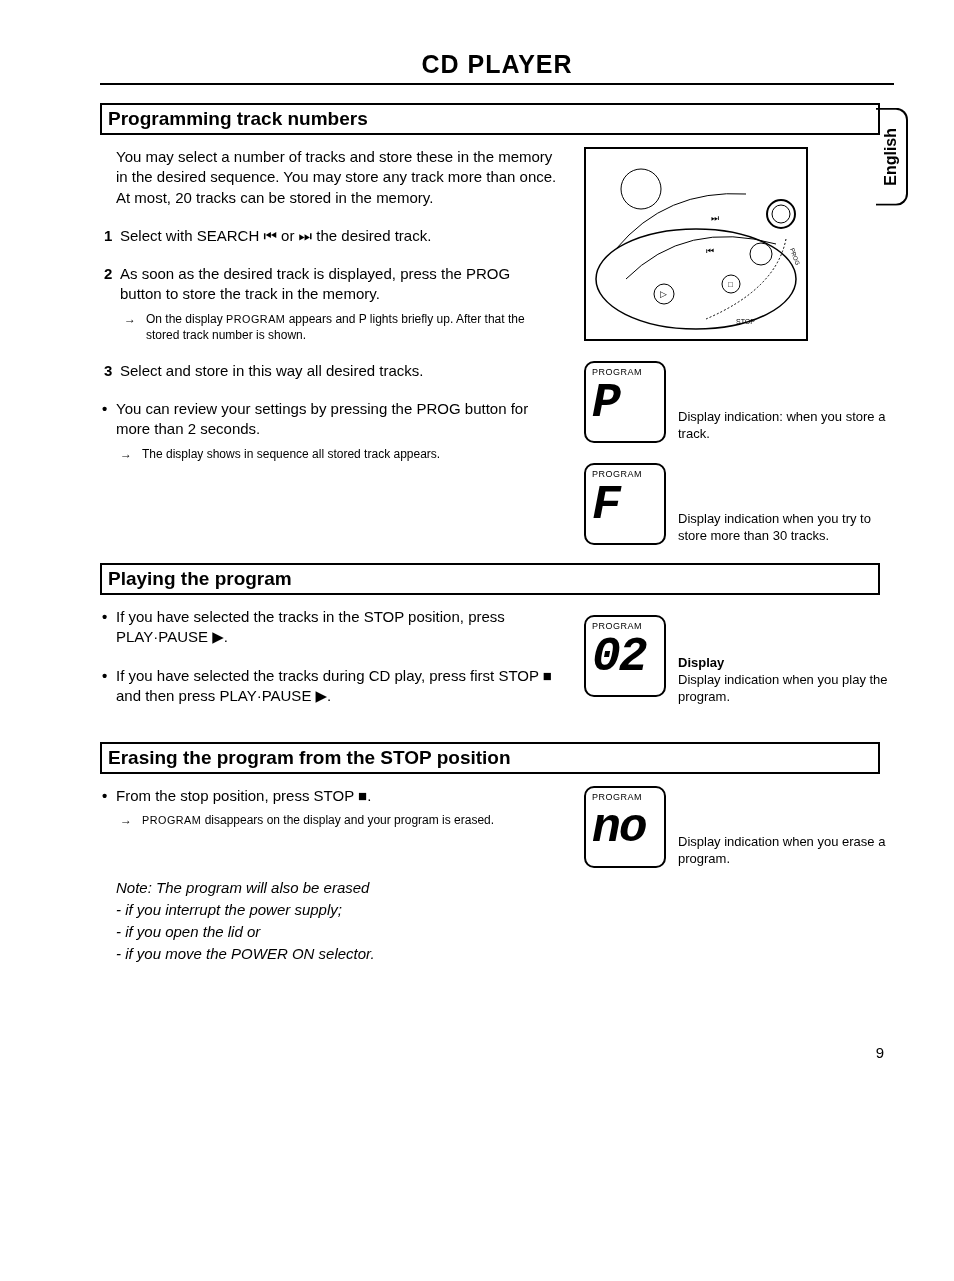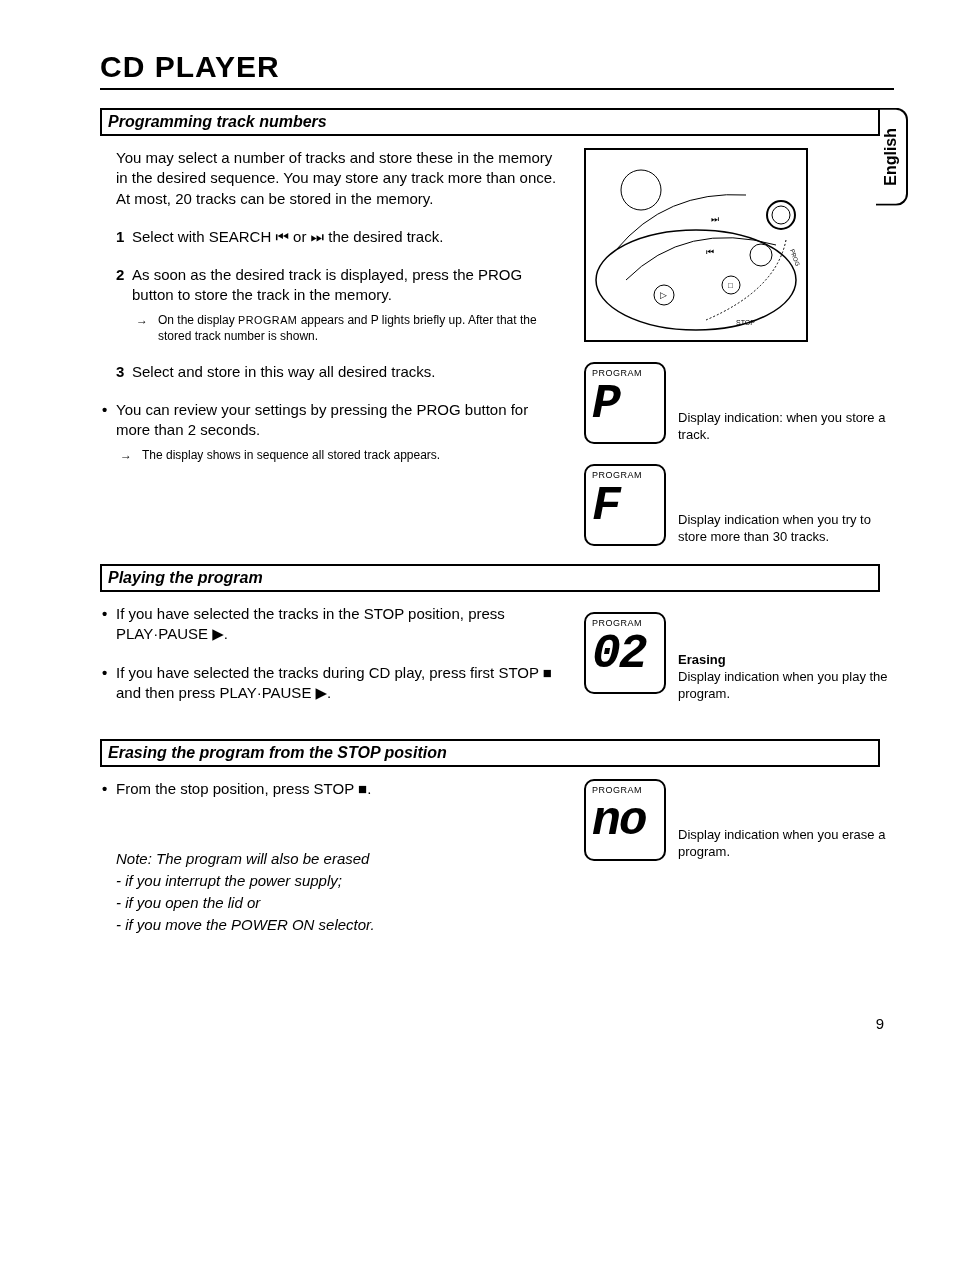--- a/index.html
+++ b/index.html
@@ -11,47 +11,46 @@
   }
   .page {
     padding: 50px 60px 40px 100px;
     position: relative;
   }
   .top-rule {
     border-top: 2px solid #000;
     margin-bottom: 0;
   }
   .main-title {
-    text-align: left;
+    text-align: center;
     font-weight: 900;
-    font-size: 30px;
+    font-size: 25px;
     margin: 0 0 4px 0;
     letter-spacing: 1px;
   }
   .lang-tab {
     position: absolute;
     top: 108px;
     right: 46px;
     border: 2px solid #000;
     border-right: none;
     border-radius: 12px 0 0 12px;
     padding: 18px 6px;
     font-weight: bold;
     font-size: 16px;
     writing-mode: vertical-rl;
     transform: rotate(180deg);
   }
   .section-heading {
     border: 2px solid #000;
     border-left: 2px solid #000;
     font-weight: 900;
-    font-size: 16px;
+    font-size: 19px;
     padding: 3px 6px;
     margin: 18px 14px 12px 0;
-    font-style: italic;
   }
   .two-col {
     display: flex;
     gap: 24px;
   }
   .left-col {
     flex: 0 0 460px;
   }
   .right-col {
     flex: 1;
@@ -60,21 +59,21 @@
     gap: 20px;
   }
   .intro {
     font-size: 15px;
     line-height: 1.35;
     margin: 0 0 18px 16px;
   }
   ol.steps {
     list-style: none;
     padding: 0;
-    margin: 16px;
+    margin: 4px;
     counter-reset: step;
   }
   ol.steps > li {
     counter-increment: step;
     position: relative;
     padding-left: 16px;
     margin-bottom: 18px;
     font-size: 15px;
     line-height: 1.35;
   }
@@ -270,34 +269,37 @@
         </li>
       </ul>
     </div>
     <div class="right-col">
       <div class="display-row">
         <div class="lcd">
           <div class="lcd-label">PROGRAM</div>
           <div class="lcd-value">02</div>
         </div>
         <div class="lcd-caption">
-          <span class="bold">Erasing</span><br>
+          <span class="bold">Display</span><br>
           <span>Display indication when you play the program.</span>
         </div>
       </div>
     </div>
   </div>
 
   <div class="section-heading">Erasing the program from the STOP position</div>
 
   <div class="two-col">
     <div class="left-col">
       <ul class="bullets">
         <li>
           <span>From the stop position, press STOP </span><span class="sym">■</span><span>.</span>
+          <div class="sub-result">
+            <span class="smallcaps">PROGRAM</span><span> disappears on the display and your program is erased.</span>
+          </div>
         </li>
       </ul>
       <br>
       <div class="note-block">
         <div>Note: The program will also be erased</div>
         <div>- if you interrupt the power supply;</div>
         <div>- if you open the lid or</div>
         <div>- if you move the POWER ON selector.</div>
       </div>
     </div>

